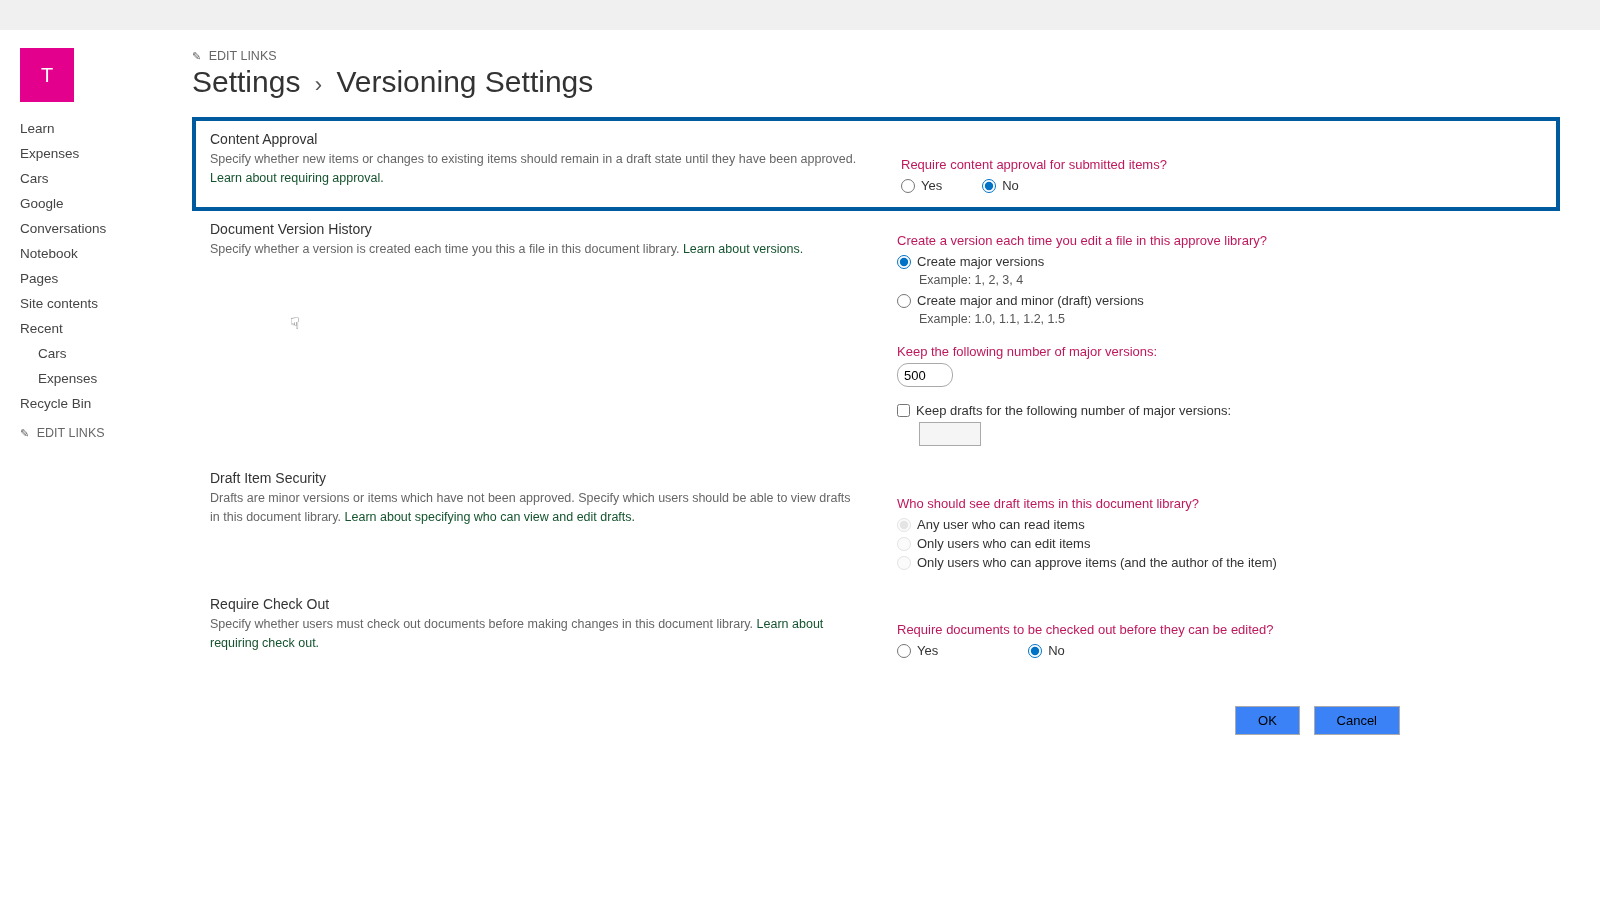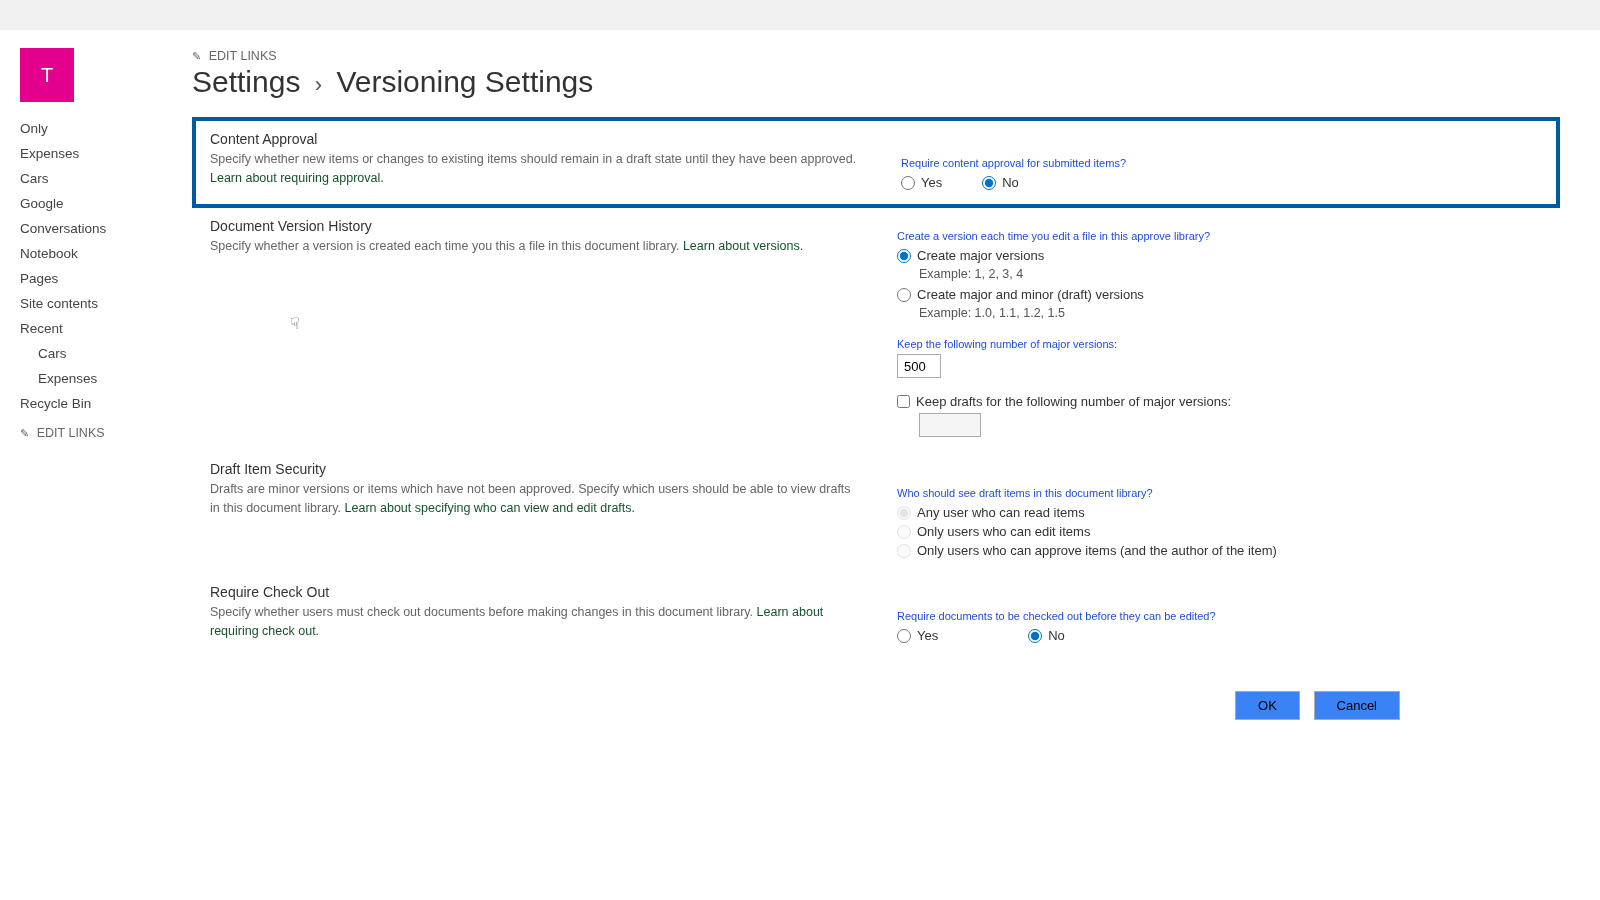--- a/index.html
+++ b/index.html
@@ -20,46 +20,46 @@
   h1.page-title .sep { margin: 0 6px; font-size: 22px; color: #555; }
   .section { display: flex; border-top: none; padding: 10px 0 14px 0; }
   .section .left { flex: 0 0 705px; padding-right: 40px; padding-left: 18px; }
   .section .right { flex: 1; padding-top: 26px; }
   .section-title { font-size: 14px; color: #333; margin-bottom: 3px; }
   .section-desc { font-size: 12.5px; color: #666; line-height: 1.5; }
   .section-desc a { color: #14532d; text-decoration: none; }
   .highlight { border: 4px solid #005a9e; padding: 10px 0 10px 0; }
   .highlight .section { padding: 0; }
   .highlight .left { padding-left: 14px; }
-  .q { font-size: 11px; color: #1d4ed8; margin-bottom: 6px; }
+  .q { font-size: 13px; color: #be185d; margin-bottom: 6px; }
   .radio-row { display: flex; align-items: center; gap: 40px; margin-bottom: 4px; }
   .radio-opt { display: flex; align-items: center; gap: 6px; font-size: 13px; cursor: pointer; }
   .radio-col { display: flex; flex-direction: column; gap: 2px; }
   .radio-col .radio-opt { margin-bottom: 2px; }
   .sub { font-size: 12.5px; color: #555; padding-left: 22px; margin-bottom: 4px; }
   input[type="radio"] { width: 14px; height: 14px; accent-color: #0072c6; }
   input[type="radio"]:disabled { accent-color: #999; opacity: 0.6; }
   input[type="checkbox"] { width: 13px; height: 13px; }
   input[type="text"] { border: 1px solid #aaa; height: 24px; padding: 2px 6px; font-size: 13px; }
-  .num-input { width: 44px; }
+  .num-input { width: 56px; border-radius: 11px; }
   .drafts-input { width: 62px; margin-left: 22px; margin-top: 4px; background: #f5f5f5; }
   .buttons { text-align: right; padding-right: 160px; margin-top: 30px; }
   .btn { border: 1px solid #ababab; background: #3b82f6; padding: 6px 22px; font-size: 13px; margin-left: 10px; cursor: pointer; }
   .cursor-hand { position: absolute; left: 290px; top: 314px; font-size: 16px; color: #666; pointer-events: none; }
 </style>
 </head>
 <body>
 
 <div class="top-bar"></div>
 
 <div class="page">
   <div class="sidebar">
     <div class="tile">T</div>
     <ul class="nav-links" id="nav-list">
-        <li>Only</li>
+        <li>Learn</li>
         <li>Expenses</li>
         <li>Cars</li>
         <li>Google</li>
         <li>Conversations</li>
         <li>Notebook</li>
         <li>Pages</li>
         <li>Site contents</li>
         <li>Recent</li>
         <li class="indent">Cars</li>
         <li class="indent">Expenses</li>

